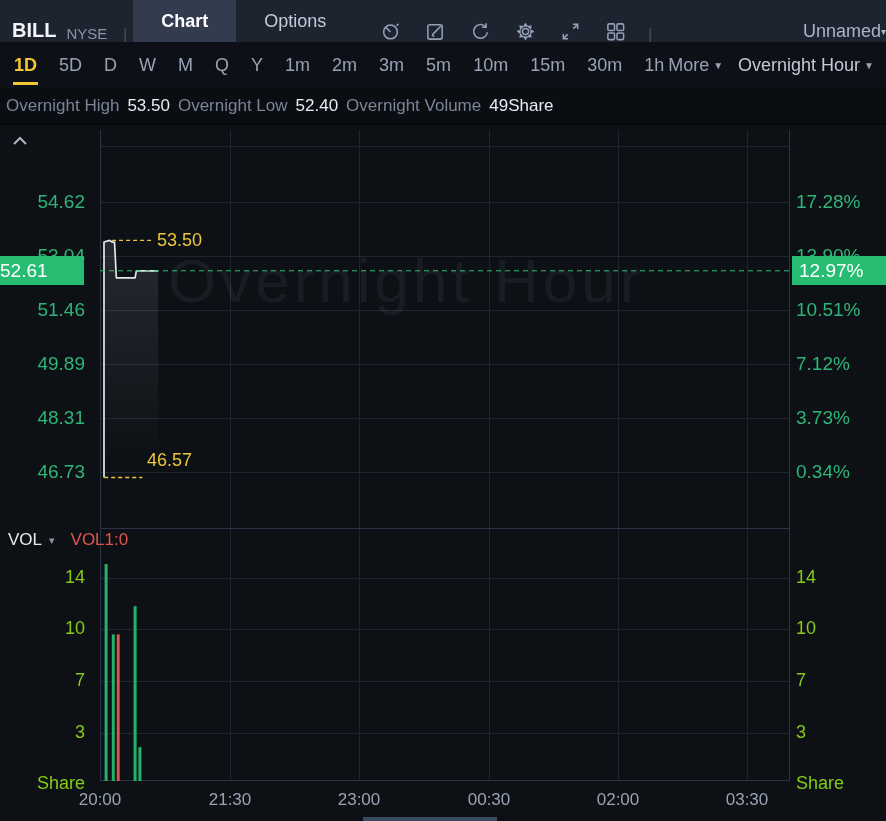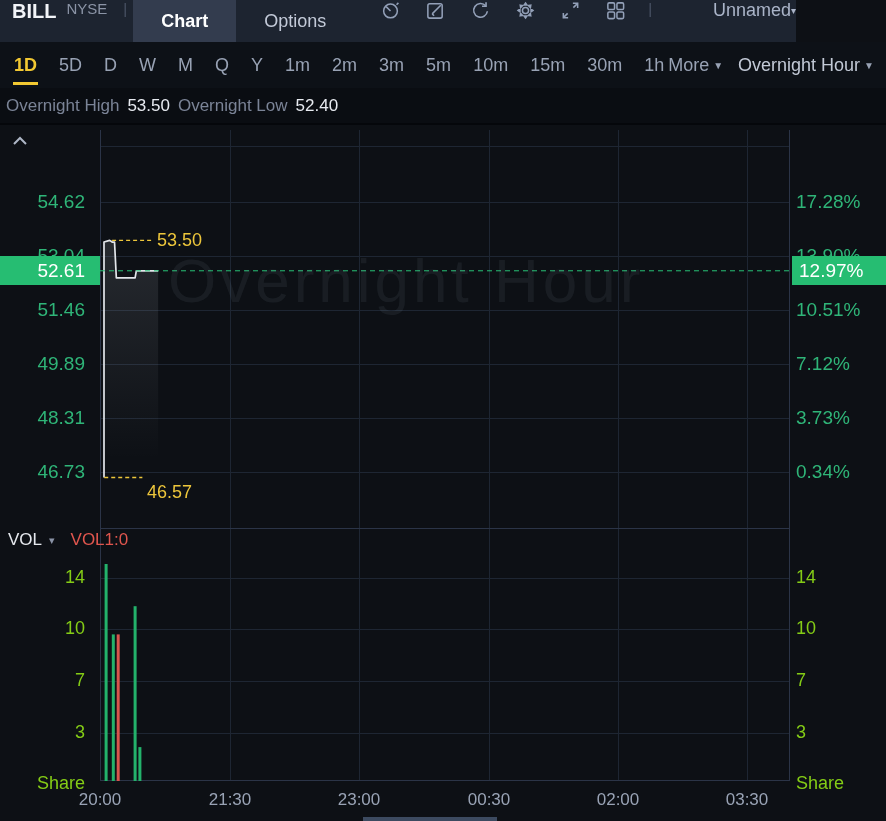--- a/index.html
+++ b/index.html
@@ -1,20 +1,20 @@
 <!DOCTYPE html>
 <html><head>
 <meta charset="utf-8">
 <style>
   html,body{margin:0;padding:0;background:#0d1015;}
   #stage{position:relative;width:886px;height:821px;background:#0d1015;overflow:hidden;
          font-family:"Liberation Sans","DejaVu Sans",sans-serif;color:#c6cedd;}
   
-  .topbar{position:absolute;left:0;top:0;width:796px;height:42px;background:#1d2430;
-          display:flex;align-items:flex-start;}
+  .topbar{position:absolute;left:0;top:0;width:886px;height:42px;background:#1d2430;
+          display:flex;align-items:flex-end;}
   .sym{margin-left:12px;font-size:20px;font-weight:bold;color:#f2f4f8;}
   .exch{margin-left:10px;font-size:15px;color:#8b94a6;}
   .vdiv{margin-left:16px;color:#4a5466;font-size:15px;}
   .toptab{font-size:18px;color:#c3cad8;padding:0 28px;height:42px;line-height:42px;}
   .toptab.active{background:#333c4e;color:#ffffff;font-weight:bold;margin-left:6px;}
   .icons{display:flex;align-items:center;gap:24px;margin-left:26px;}
   .icons svg{display:block;}
   .vdiv2{margin-left:22px;color:#4a5466;font-size:15px;}
   .workspace{margin-left:auto;margin-right:0;font-size:18px;color:#aab4c8;white-space:nowrap;}
   .workspace .caret{font-size:10px;vertical-align:2px;}
@@ -42,21 +42,21 @@
   .axisR{position:absolute;left:796px;top:0;width:88px;text-align:left;}
   .pgreen{color:#2fb578;font-size:19px;}
   .wlab{color:#84cc16;font-size:18px;}
   .xlab{color:#99a3b5;font-size:17px;}
   .axisL .p1{top:191px}.axisL .p2{top:245px}.axisL .p3{top:299px}.axisL .p4{top:353px}.axisL .p5{top:407px}.axisL .p6{top:461px}
   .axisR .p1{top:191px}.axisR .p2{top:245px}.axisR .p3{top:299px}.axisR .p4{top:353px}.axisR .p5{top:407px}.axisR .p6{top:461px}
   .axisL .v1{top:566px}.axisL .v2{top:617px}.axisL .v3{top:669px}.axisL .v4{top:721px}.axisL .v5{top:772px}
   .axisR .v1{top:566px}.axisR .v2{top:617px}.axisR .v3{top:669px}.axisR .v4{top:721px}.axisR .v5{top:772px}
   .axisL{width:93px;} .axisL .yl{right:8px;left:auto;width:93px;}
   .badge{position:absolute;height:29px;line-height:29px;background:#26bd72;color:#fff;font-size:19px;z-index:5;}
-  .badgeL{left:0;width:100px;text-align:right;padding-right:15px;box-sizing:border-box;}
+  .badgeL{left:0;width:84px;text-align:left;padding-right:15px;box-sizing:border-box;}
   .badgeR{left:792px;width:94px;text-align:left;padding-left:7px;box-sizing:border-box;}
   .anno{position:absolute;color:#edc63b;font-size:18px;height:20px;line-height:20px;z-index:4;}
   .anno-high{left:157px;}
   .anno-low{left:147px;}
   .watermark{position:absolute;left:168px;top:245px;width:560px;font-size:62px;font-weight:300;
              letter-spacing:4px;color:rgba(190,206,232,0.07);white-space:nowrap;z-index:1;}
   .collapse{position:absolute;left:12px;top:132px;}
   
   .volhead{position:absolute;left:8px;top:530px;display:flex;align-items:center;font-size:17px;z-index:3;}
   .volhead .v{color:#e6e9ee;}
@@ -151,20 +151,24 @@
   </div>
 
   <div class="statsbar">
     <div class="stat">
       <span class="lb">Overnight High</span>
       <span class="vl">53.50</span>
     </div>
     <div class="stat">
       <span class="lb">Overnight Low</span>
       <span class="vl">52.40</span>
+    </div>
+    <div class="stat">
+      <span class="lb">Overnight Volume</span>
+      <span class="vl">49Share</span>
     </div>
   </div>
 
   <span class="collapse">
     <svg width="16" height="11" viewBox="0 0 16 11" fill="none" stroke="#aeb6c6" stroke-width="2">
         <polyline points="2,9 8,3 14,9"></polyline>
       </svg>
   </span>
 
   <div class="watermark">Overnight Hour</div>
@@ -255,21 +259,21 @@
     <div class="yl wlab v2">10</div>
     <div class="yl wlab v3">7</div>
     <div class="yl wlab v4">3</div>
     <div class="yl wlab v5">Share</div>
   </div>
 
   <div id="badge-price" class="badge badgeL" style="top: 256.282px;">52.61</div>
   <div id="badge-pct" class="badge badgeR" style="top: 256.282px;">12.97%</div>
 
   <div id="anno-high" class="anno anno-high" style="top: 230.326px;">53.50</div>
-  <div id="anno-low" class="anno anno-low" style="top: 482px;">46.57</div>
+  <div id="anno-low" class="anno anno-low" style="top: 450px;">46.57</div>
 
   <div class="volhead">
     <span class="v">VOL</span>
     <span class="c">▾</span>
     <span class="ind">VOL1:0</span>
   </div>
 
   <div class="xlabs">
     <div class="yl xlab x1">20:00</div>
     <div class="yl xlab x2">21:30</div>

